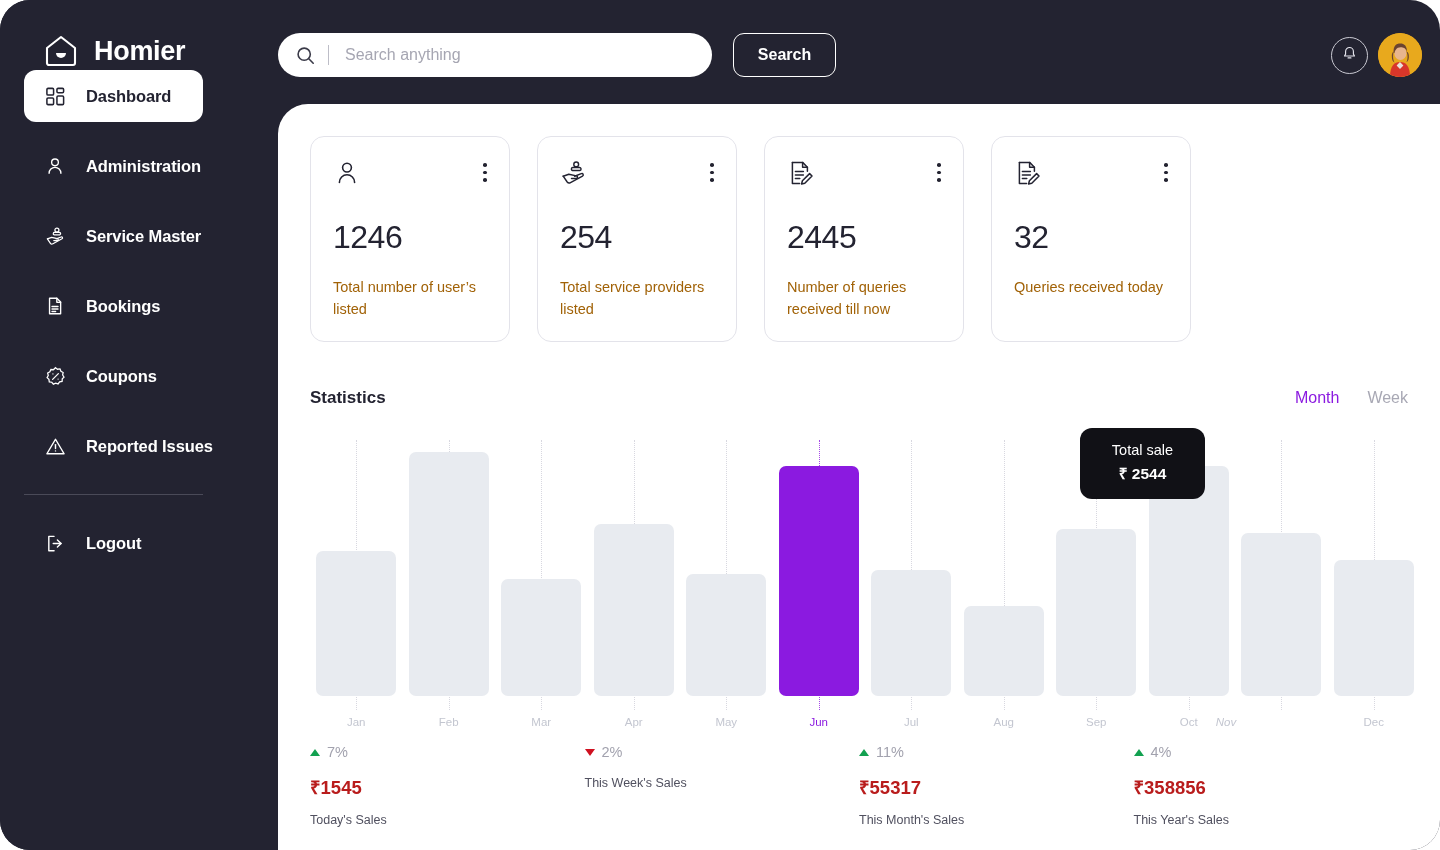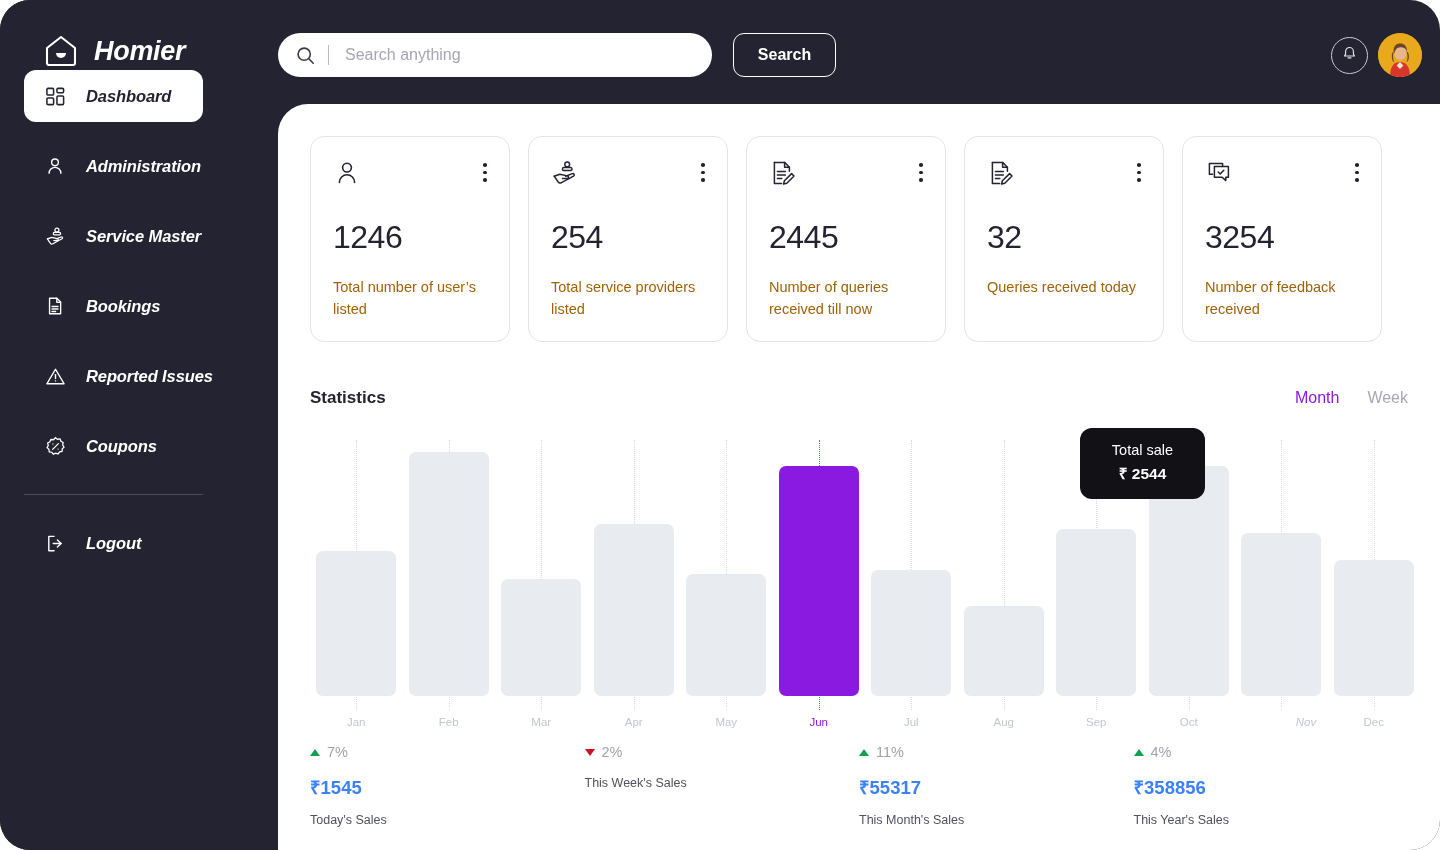--- a/index.html
+++ b/index.html
@@ -21,21 +21,20 @@
     overflow: hidden;
   }
 
   
   .sidebar {
     position: absolute;
     left: 0; top: 0;
     width: 227px; height: 850px;
     background: #232331;
     padding: 0;
-    font-style: italic;
   }
 
   .brand {
     display: flex;
     align-items: center;
     gap: 14px;
     padding: 32px 0 0 42px;
     height: 70px;
   }
   .brand-logo { width: 38px; height: 38px; flex: none; }
@@ -158,21 +157,21 @@
     left: 278px; top: 104px;
     width: 1162px; height: 746px;
     background: #ffffff;
     border-top-left-radius: 30px;
     overflow: hidden;
   }
 
   
   .cards {
     display: flex;
-    gap: 18px;
+    gap: 27px;
     padding: 32px 15px 0 32px;
   }
   .card {
     width: 200px;
     height: 206px;
     border: 1px solid #e3e3ea;
     border-radius: 14px;
     padding: 22px 22px 0 22px;
     position: relative;
     background: #fff;
@@ -313,21 +312,21 @@
     width: 0; height: 0;
     border-left: 5px solid transparent;
     border-right: 5px solid transparent;
   }
   .tri.up { border-bottom: 7px solid #12a150; }
   .tri.down { border-top: 7px solid #cf1020; }
   .sale-amount {
     margin-top: 12px;
     font-size: 18.5px;
     font-weight: bold;
-    color: #3b82f6;
+    color: #b91c1c;
   }
   .sale-label {
     margin-top: 14px;
     font-size: 12.5px;
     color: #50505f;
   }
 </style>
 </head>
 <body>
 
@@ -387,37 +386,37 @@
             <path d="M5 2.5 h8 l4.2 4.2 V19.5 H5 Z"></path>
             <path d="M13 2.5 V7 h4.2"></path>
             <path d="M7.7 11.5 h6.6 M7.7 14.3 h6.6 M7.7 17 h4"></path>
           </svg>
         </span>
         <span class="nav-label">Bookings</span>
       </div>
 
       <div class="nav-item">
         <span class="nav-icon">
+          <svg viewBox="0 0 22 22" width="21" height="21" fill="none" stroke="#ffffff" stroke-width="1.35" stroke-linecap="round">
+            <path d="M11 1.8 l2.1 1.6 2.6 -.4 1 2.5 2.3 1.3 -.5 2.6 1.4 2.2 -1.8 1.9 -.2 2.6 -2.6 .6 -1.6 2.1 -2.5 -.8 -2.4 1 -1.7 -2 -2.6 -.4 -.4 -2.6 -1.9 -1.8 1.2 -2.3 -.6 -2.6 2.3 -1.2 1.1 -2.4 2.6 .2 Z"></path>
+            <path d="M8.3 8.3 h.01 M13.7 13.7 h.01 M8 14 l6 -6"></path>
+          </svg>
+        </span>
+        <span class="nav-label">Coupons</span>
+      </div>
+
+      <div class="nav-item">
+        <span class="nav-icon">
           <svg viewBox="0 0 22 22" width="21" height="21" fill="none" stroke="#ffffff" stroke-width="1.5" stroke-linejoin="round" stroke-linecap="round">
             <path d="M11 3.4 L20 18.6 H2 Z"></path>
             <path d="M11 9 v4"></path>
             <path d="M11 15.6 h.01"></path>
           </svg>
         </span>
         <span class="nav-label">Reported Issues</span>
-      </div>
-
-      <div class="nav-item">
-        <span class="nav-icon">
-          <svg viewBox="0 0 22 22" width="21" height="21" fill="none" stroke="#ffffff" stroke-width="1.35" stroke-linecap="round">
-            <path d="M11 1.8 l2.1 1.6 2.6 -.4 1 2.5 2.3 1.3 -.5 2.6 1.4 2.2 -1.8 1.9 -.2 2.6 -2.6 .6 -1.6 2.1 -2.5 -.8 -2.4 1 -1.7 -2 -2.6 -.4 -.4 -2.6 -1.9 -1.8 1.2 -2.3 -.6 -2.6 2.3 -1.2 1.1 -2.4 2.6 .2 Z"></path>
-            <path d="M8.3 8.3 h.01 M13.7 13.7 h.01 M8 14 l6 -6"></path>
-          </svg>
-        </span>
-        <span class="nav-label">Coupons</span>
       </div>
 
 
       <div class="nav-divider"></div>
 
       <div class="nav-item">
         <span class="nav-icon">
           <svg viewBox="0 0 22 22" width="21" height="21" fill="none" stroke="#ffffff" stroke-width="1.5" stroke-linecap="round" stroke-linejoin="round">
             <path d="M9.5 3.5 H4 v15 h5.5"></path>
             <path d="M13 7.4 L16.8 11 L13 14.6"></path>
@@ -545,38 +544,20 @@
           <span class="kebab">
               <i></i>
               <i></i>
               <i></i>
             </span>
         </div>
         <div class="card-value">32</div>
         <div class="card-label">Queries received today</div>
       </div>
 
-      <div class="card">
-        <div class="card-top">
-          <span class="card-icon">
-            <svg viewBox="0 0 28 28" width="28" height="28" fill="none" stroke="#232331" stroke-width="1.5" stroke-linejoin="round" stroke-linecap="round">
-              <path d="M7.6 15.2 H4.4 V4.6 h13.2 v3"></path>
-              <path d="M9.4 7.6 h14 v10.6 h-2.6 v3.4 l-3.6 -3.4 H9.4 Z"></path>
-              <path d="M13.2 13 l2 2 3.6 -3.8"></path>
-            </svg>
-          </span>
-          <span class="kebab">
-              <i></i>
-              <i></i>
-              <i></i>
-            </span>
-        </div>
-        <div class="card-value">3254</div>
-        <div class="card-label">Number of feedback received</div>
-      </div>
 
     </section>
 
     <section class="stats-head">
       <div class="stats-title">Statistics</div>
       <div class="stats-tabs">
         <span class="tab active">Month</span>
         <span class="tab">Week</span>
       </div>
     </section>
@@ -608,21 +589,21 @@
           <div class="bar" style="left: 653.75px; height: 90px;"></div>
           <div class="month" style="left: 653.75px;">Aug</div>
           <div class="gridline" style="left: 786.25px;"></div>
           <div class="bar" style="left: 746.25px; height: 167px;"></div>
           <div class="month" style="left: 746.25px;">Sep</div>
           <div class="gridline" style="left: 878.75px;"></div>
           <div class="bar" style="left: 838.75px; height: 230px;"></div>
           <div class="month" style="left: 838.75px;">Oct</div>
           <div class="gridline" style="left: 971.25px;"></div>
           <div class="bar" style="left: 931.25px; height: 163px;"></div>
-          <div class="month" style="left: 956px; font-style: italic;">Nov</div>
+          <div class="month" style="left: 876px; font-style: italic;">Nov</div>
           <div class="gridline" style="left: 1063.75px;"></div>
           <div class="bar" style="left: 1023.75px; height: 136px;"></div>
           <div class="month" style="left: 1023.75px;">Dec</div>
         </div>
 
       <div class="tooltip">
         <div class="tt-title">Total sale</div>
         <div class="tt-value">₹ 2544</div>
       </div>
     </section>

